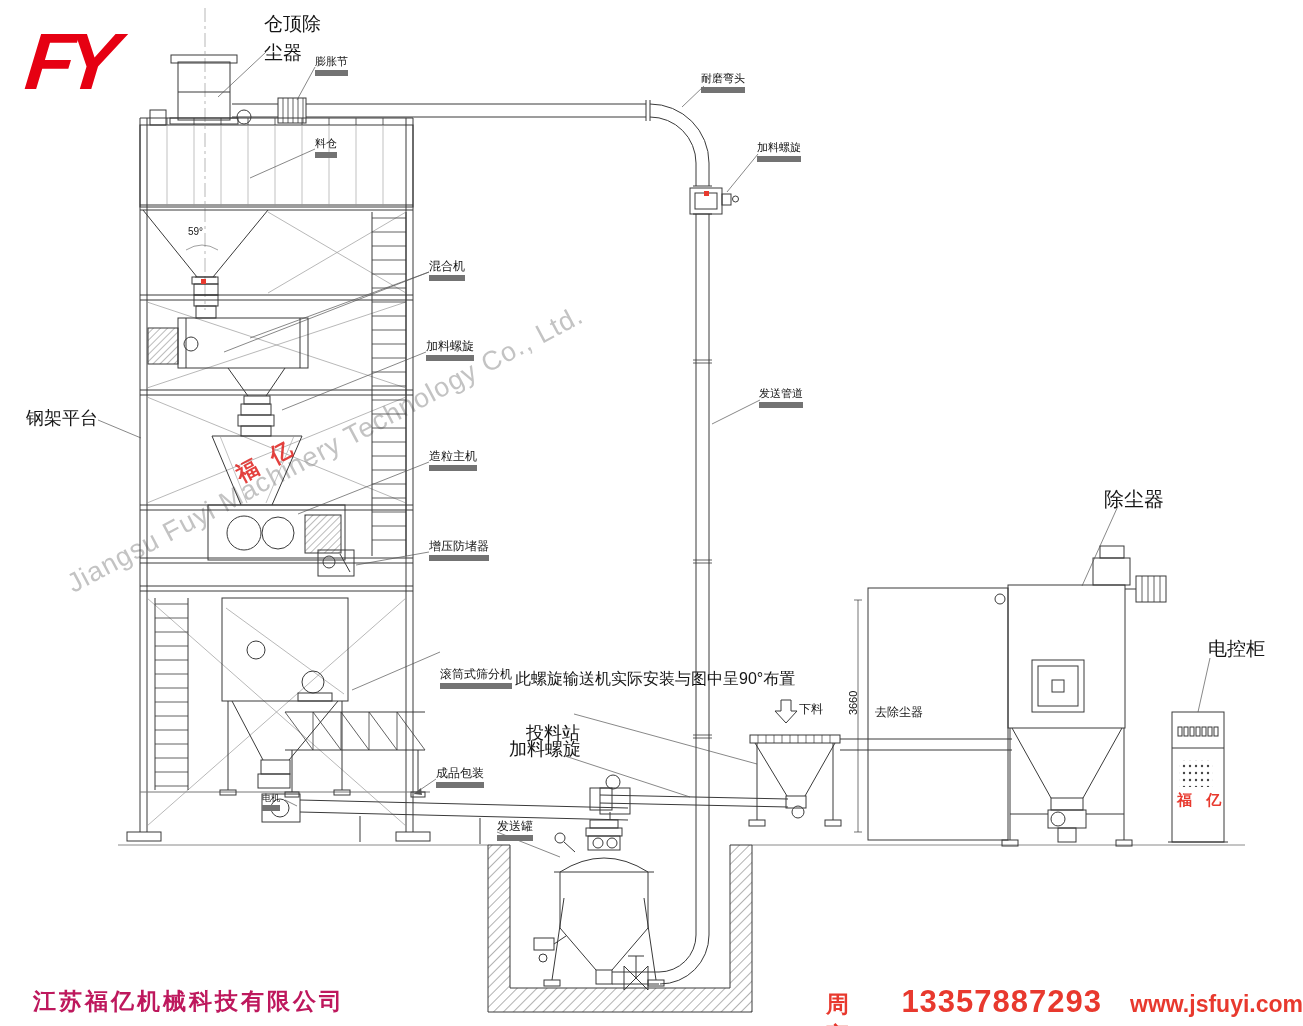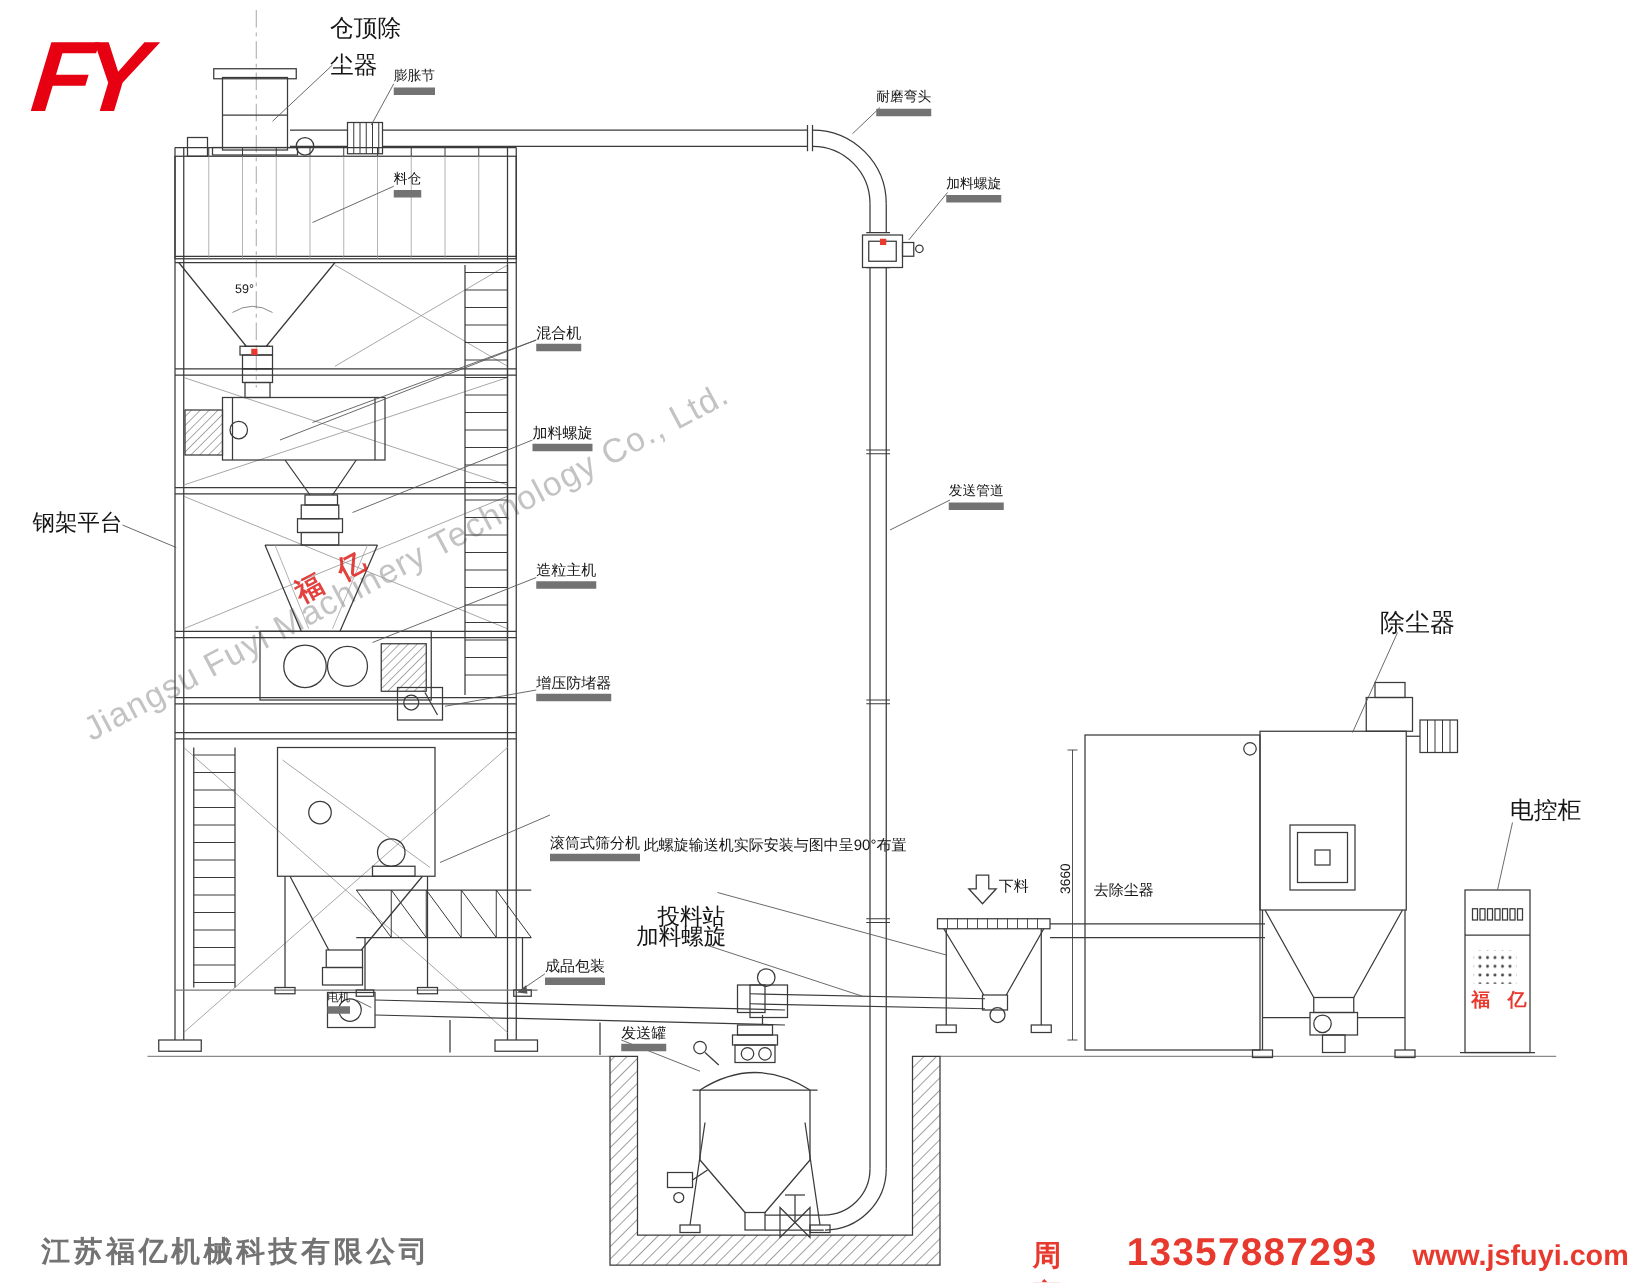--- a/index.html
+++ b/index.html
@@ -10,21 +10,21 @@
   .lbl.u { border-bottom:6px solid #737373; padding-bottom:1px; }
   .wrap { white-space:normal; }
   .logo { position:absolute; left:26px; top:26px; font-size:80px; font-weight:900; font-style:italic;
           color:#e60012; letter-spacing:-9px; transform:skewX(-6deg); line-height:0.9; }
   .wm-diag { position:absolute; left:62px; top:572px; transform:rotate(-28deg); transform-origin:0 0;
              font-size:27px; color:#c3c3c3; letter-spacing:1px; white-space:nowrap; }
   .wm-fuyi { position:absolute; left:234px; top:446px; transform:rotate(-28deg); font-size:22px;
              color:rgba(222,32,28,0.85); letter-spacing:5px; font-weight:700; white-space:nowrap; }
   .cab-brand { position:absolute; left:1177px; top:791px; font-size:15px; color:#e8392e;
                letter-spacing:5px; font-weight:700; }
-  .footer-company { position:absolute; left:33px; top:986px; font-size:23px; color:#737373;
+  .footer-company { position:absolute; left:33px; top:986px; font-size:23px; color:#be185d;
                     font-weight:700; letter-spacing:3px; }
   .footer-right { position:absolute; left:826px; top:984px; display:flex; gap:28px;
                   align-items:baseline; color:#e8392e;justify-content:center; }
   .footer-right .name { font-size:23px; font-weight:700; letter-spacing:2px; }
   .footer-right .phone { font-size:31px; font-weight:700; letter-spacing:1px; }
   .footer-right .site { font-size:23px; font-weight:700; }
   .rot90 { transform:rotate(-90deg); transform-origin:center; }
 </style>
 </head>
 <body>
@@ -322,21 +322,21 @@
   <div class="lbl" style="left:188px;top:226px;font-size:10px;">59°</div>
   <div class="lbl u" style="left:429px;top:259px;font-size:12px;">混合机</div>
   <div class="lbl u" style="left:426px;top:339px;font-size:12px;">加料螺旋</div>
   <div class="lbl" style="left:26px;top:407px;font-size:18px;">钢架平台</div>
   <div class="lbl u" style="left:429px;top:449px;font-size:12px;">造粒主机</div>
   <div class="lbl u" style="left:429px;top:539px;font-size:12px;">增压防堵器</div>
   <div class="lbl u" style="left:440px;top:639px;font-size:12px;margin-top:28px;">滚筒式筛分机</div>
   <div class="lbl u" style="left:701px;top:72px;font-size:11px;">耐磨弯头</div>
   <div class="lbl u" style="left:757px;top:141px;font-size:11px;">加料螺旋</div>
   <div class="lbl u" style="left:759px;top:387px;font-size:11px;">发送管道</div>
-  <div class="lbl" style="left:515px;top:669px;font-size:12px;">此螺旋输送机实际安装与图中呈90°布置</div>
+  <div class="lbl" style="left:515px;top:669px;font-size:16px;">此螺旋输送机实际安装与图中呈90°布置</div>
   <div class="lbl" style="left:526px;top:696px;font-size:18px;margin-top:26px;">投料站</div>
   <div class="lbl" style="left:509px;top:738px;font-size:18px;">加料螺旋</div>
   <div class="lbl u" style="left:436px;top:766px;font-size:12px;">成品包装</div>
   <div class="lbl u" style="left:262px;top:793px;font-size:9px;">电机</div>
   <div class="lbl u" style="left:497px;top:819px;font-size:12px;">发送罐</div>
   <div class="lbl" style="left:799px;top:702px;font-size:12px;">下料</div>
   <div class="lbl rot90" style="left:842px;top:696px;font-size:11px;">3660</div>
   <div class="lbl" style="left:875px;top:705px;font-size:12px;">去除尘器</div>
   <div class="lbl" style="left:1104px;top:487px;font-size:20px;">除尘器</div>
   <div class="lbl" style="left:1208px;top:637px;font-size:19px;">电控柜</div>

